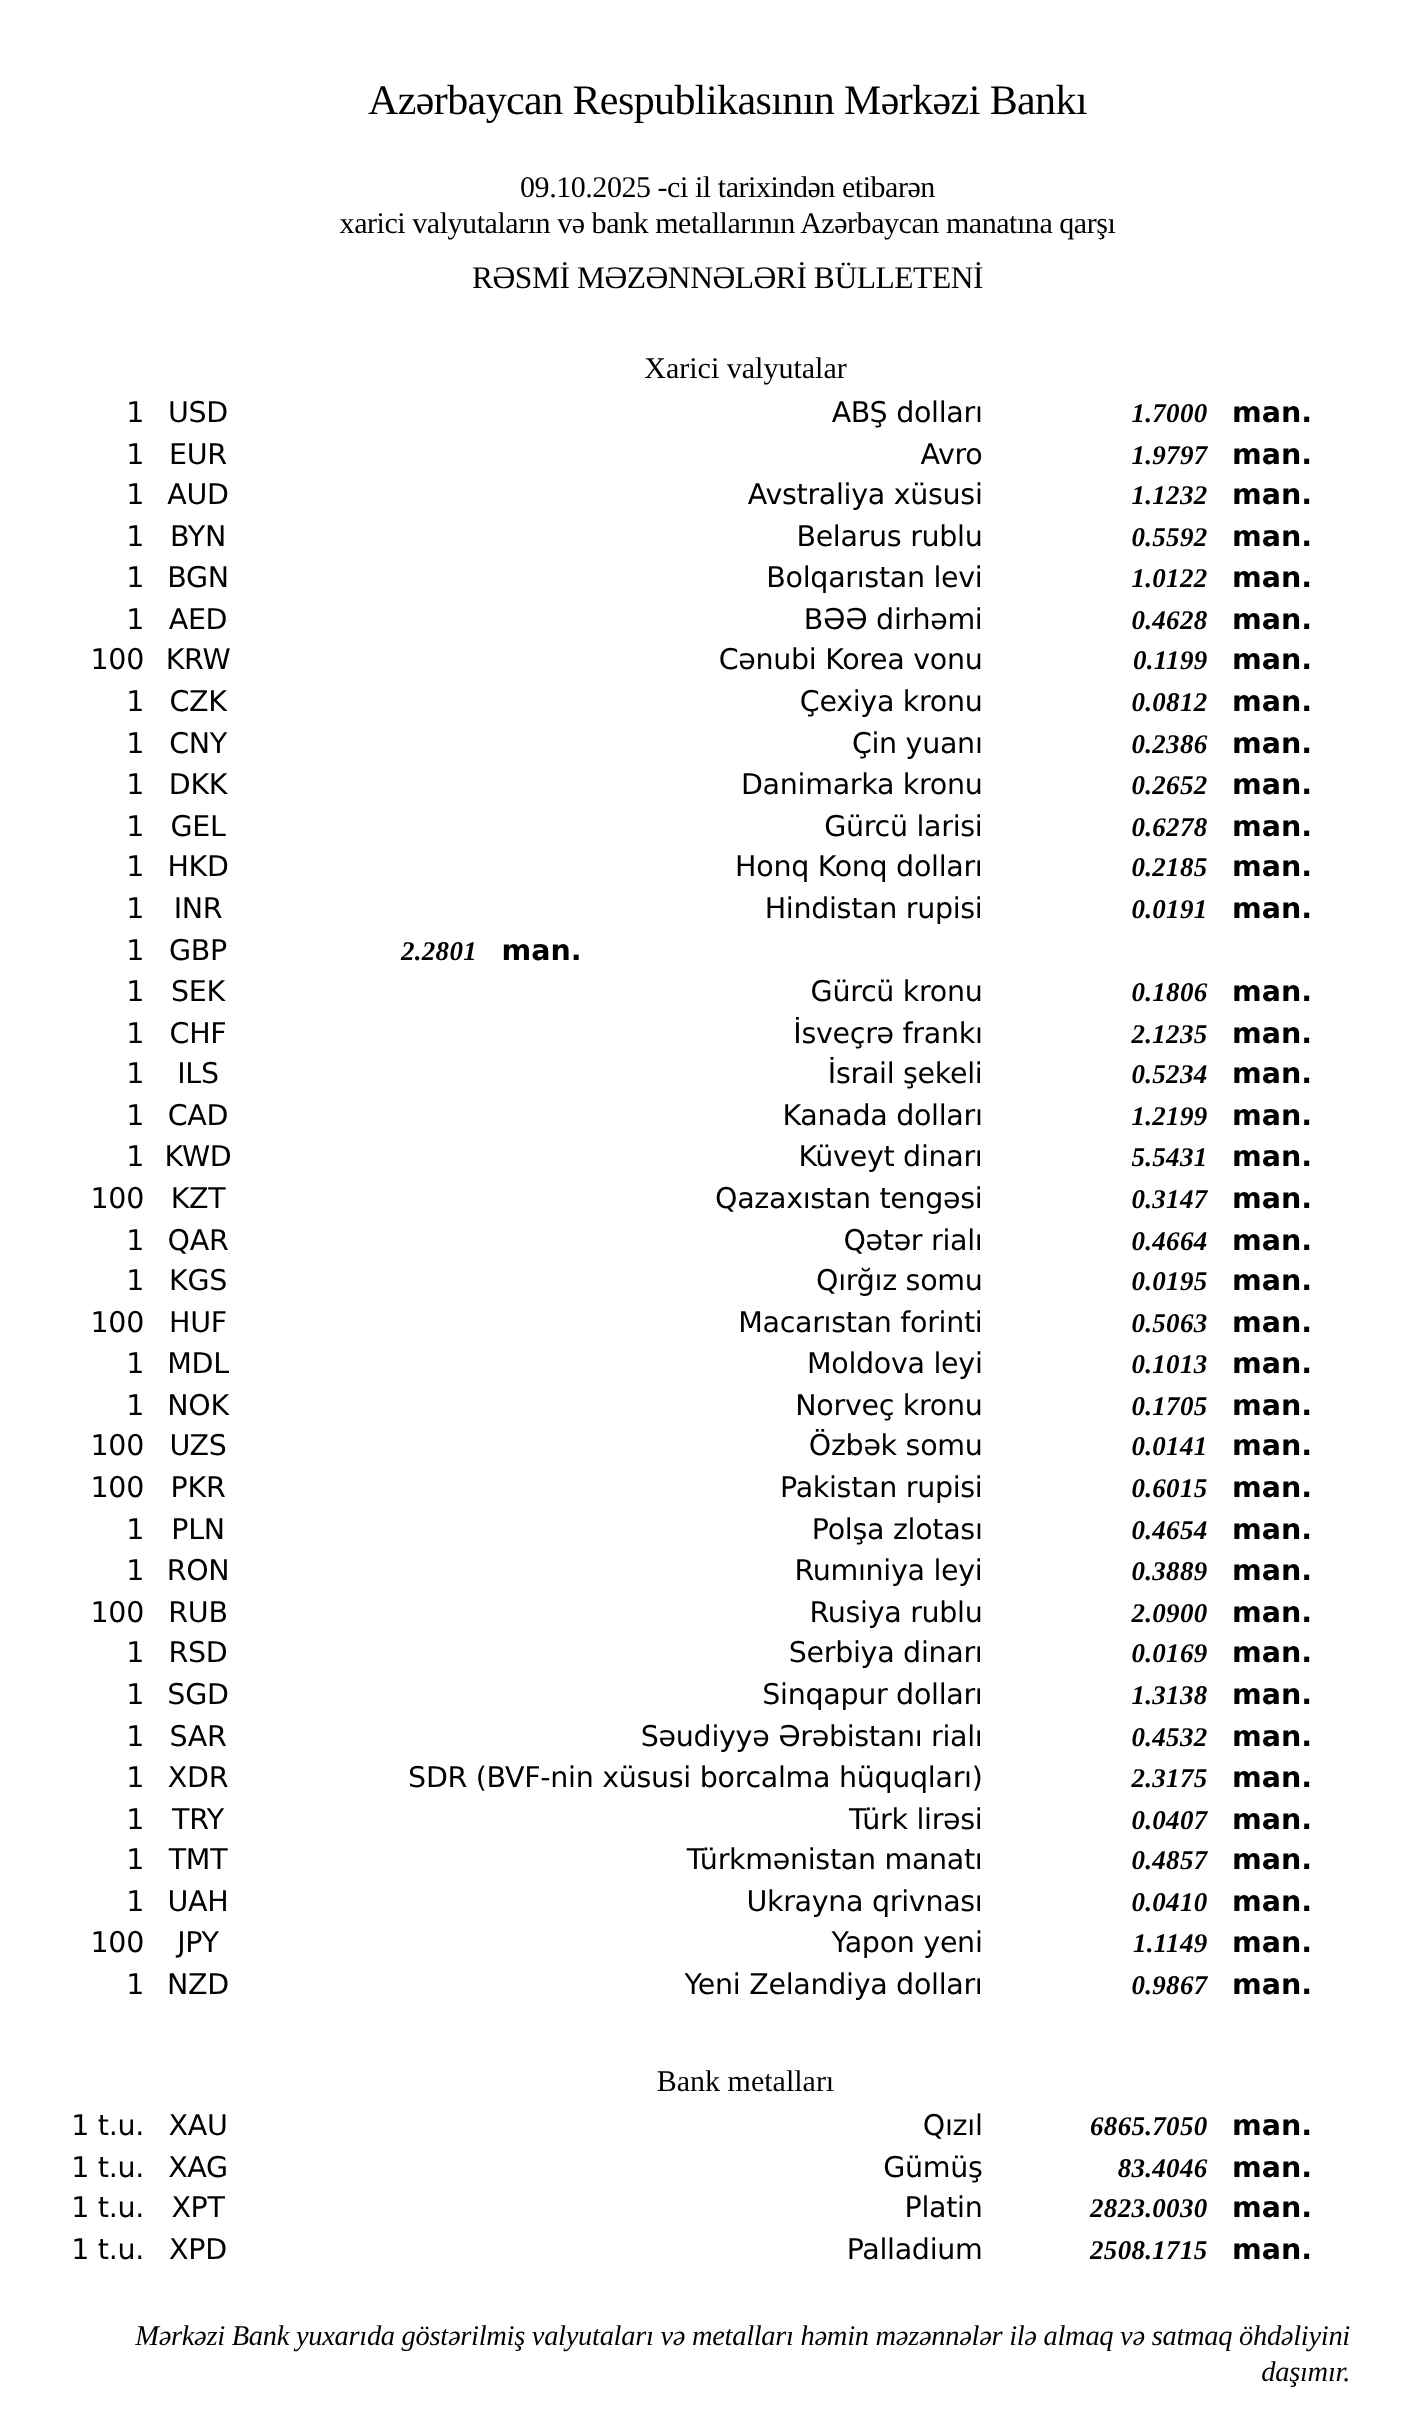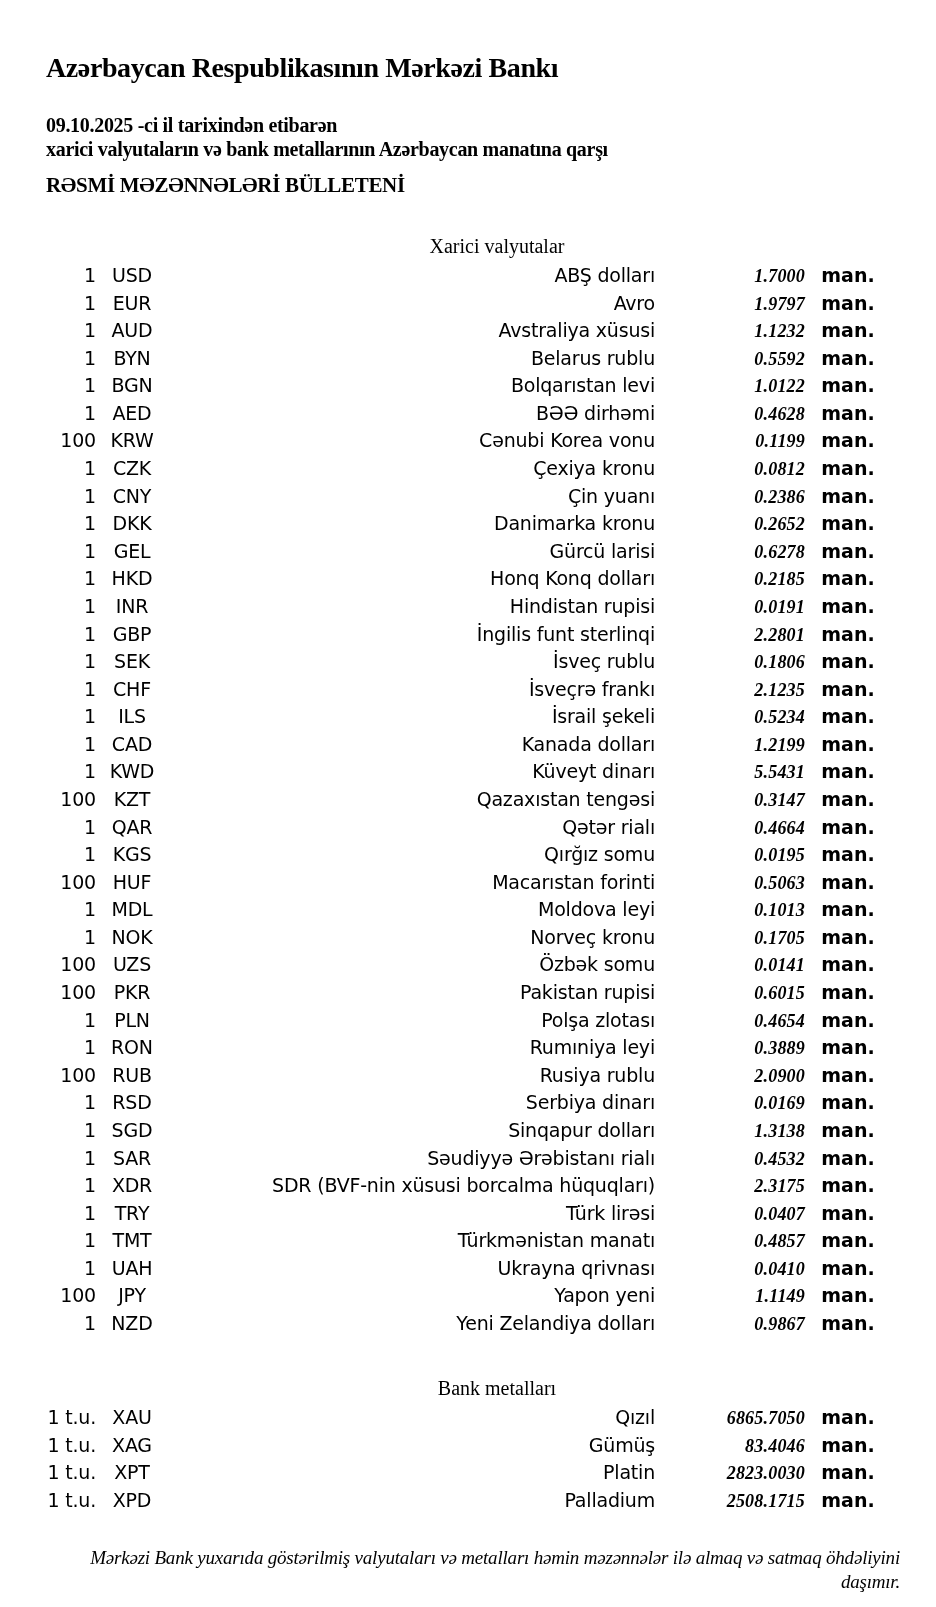--- a/index.html
+++ b/index.html
@@ -13,22 +13,23 @@
     font-family: "DejaVu Sans", sans-serif;
   }
   .page { position: absolute; inset: 0; }
 
   
   .header {
     position: absolute;
     top: 52px;
     left: 46px;
     width: 878px;
+    text-align: center;
     font-family: "Liberation Serif", serif;
-    font-weight: bold;
+    font-weight: normal;
   }
   .doc-title   { font-size: 28px; line-height: 32px; letter-spacing: -0.4px; }
   .doc-date    { font-size: 20px; line-height: 24px; margin-top: 29px; letter-spacing: -0.3px; }
   .doc-subtitle{ font-size: 20px; line-height: 24px; letter-spacing: -0.3px; }
   .doc-bulletin{ font-size: 21px; line-height: 24px; margin-top: 12px; letter-spacing: -0.3px; }
 
   
   .section-heading {
     position: absolute;
     left: 58px;
@@ -198,29 +199,28 @@
     <span class="qty">1</span>
     <span class="code">INR</span>
     <span class="name">Hindistan rupisi</span>
     <span class="rate">0.0191</span>
     <span class="man">man.</span>
   </div>
 
   <div class="row">
     <span class="qty">1</span>
     <span class="code">GBP</span>
-    <span class="name">İngilis funt sterlinqi</span>
     <span class="rate">2.2801</span>
     <span class="man">man.</span>
   </div>
 
   <div class="row">
     <span class="qty">1</span>
     <span class="code">SEK</span>
-    <span class="name">İsveç rublu</span>
+    <span class="name">Gürcü kronu</span>
     <span class="rate">0.1806</span>
     <span class="man">man.</span>
   </div>
 
   <div class="row">
     <span class="qty">1</span>
     <span class="code">CHF</span>
     <span class="name">İsveçrə frankı</span>
     <span class="rate">2.1235</span>
     <span class="man">man.</span>

